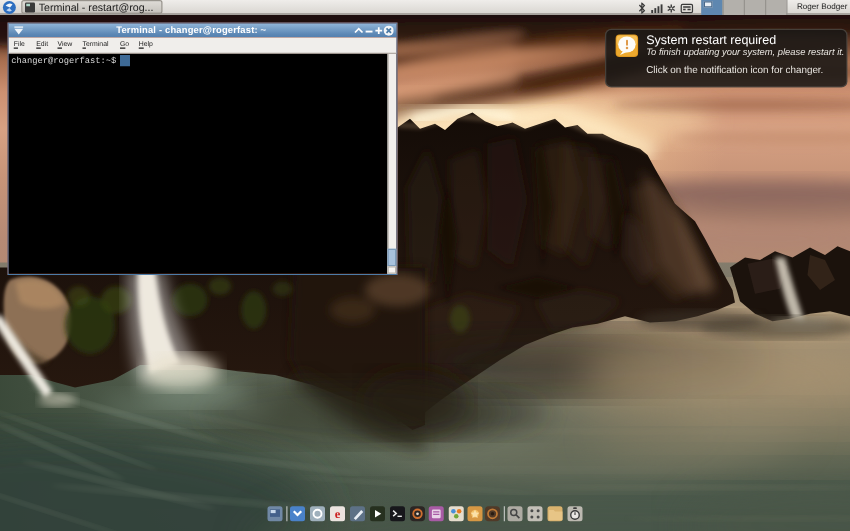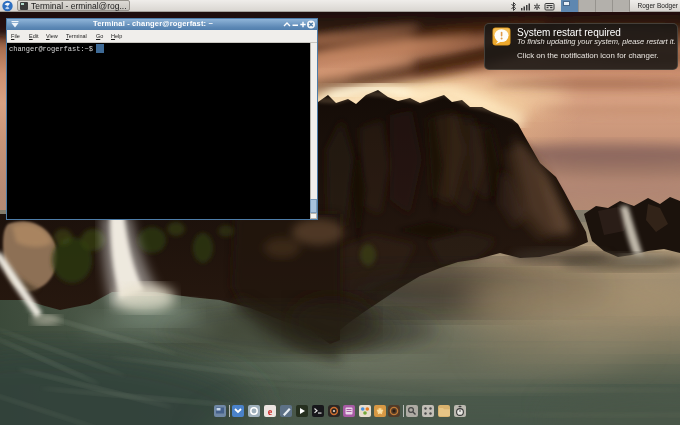--- a/index.html
+++ b/index.html
@@ -237,21 +237,21 @@
 <svg class="abs" style="left:0;top:0" width="16" height="12" viewBox="0 0 16 12">
   <circle cx="7.5" cy="6" r="5.2" fill="#2e6fc0"></circle>
   <path d="M4.5,4.5 A4,4 0 0 1 10,3.6 L8,6 Z" fill="#fff" opacity="0.95"></path>
   <path d="M9.5,8.5 A4,4 0 0 1 5,8.2 L7.5,6.3 Z" fill="#cfe0f5" opacity="0.9"></path>
 </svg>
 <div class="abs" style="left:17px;top:0px;width:113px;height:11px;background:linear-gradient(#dedbd6,#c6c3bd);
      border:1px solid #97938c;border-radius:2px;box-sizing:border-box;"></div>
 <div class="abs" style="left:20px;top:2px;width:8px;height:8px;background:#3a3a3a;border-radius:1px;"></div>
 <div class="abs" style="left:21px;top:3px;width:3px;height:2px;background:#cfe;opacity:.8"></div>
 <div class="abs" style="left:31px;top:0px;width:99px;height:12px;font-size:8.5px;line-height:12px;color:#1b1b1b;
-     white-space:nowrap;overflow:hidden;">Terminal - erminal@rog...</div>
+     white-space:nowrap;overflow:hidden;">Terminal - restart@rog...</div>
 
 <svg class="abs" style="left:509px;top:2px" width="46" height="9" viewBox="0 0 46 9">
   <g stroke="#3a3a3a" stroke-width="1" fill="none">
     <path d="M2.5,2 L6.5,6.5 L4.5,8.5 L4.5,0.5 L6.5,2.5 L2.5,7"></path>
   </g>
   <g fill="#3a3a3a">
     <rect x="12" y="6" width="1.5" height="2.5"></rect>
       <rect x="14.5" y="4.5" width="1.5" height="4"></rect>
     <rect x="17" y="3" width="1.5" height="5.5"></rect>
       <rect x="19.5" y="1.5" width="1.5" height="7"></rect>

